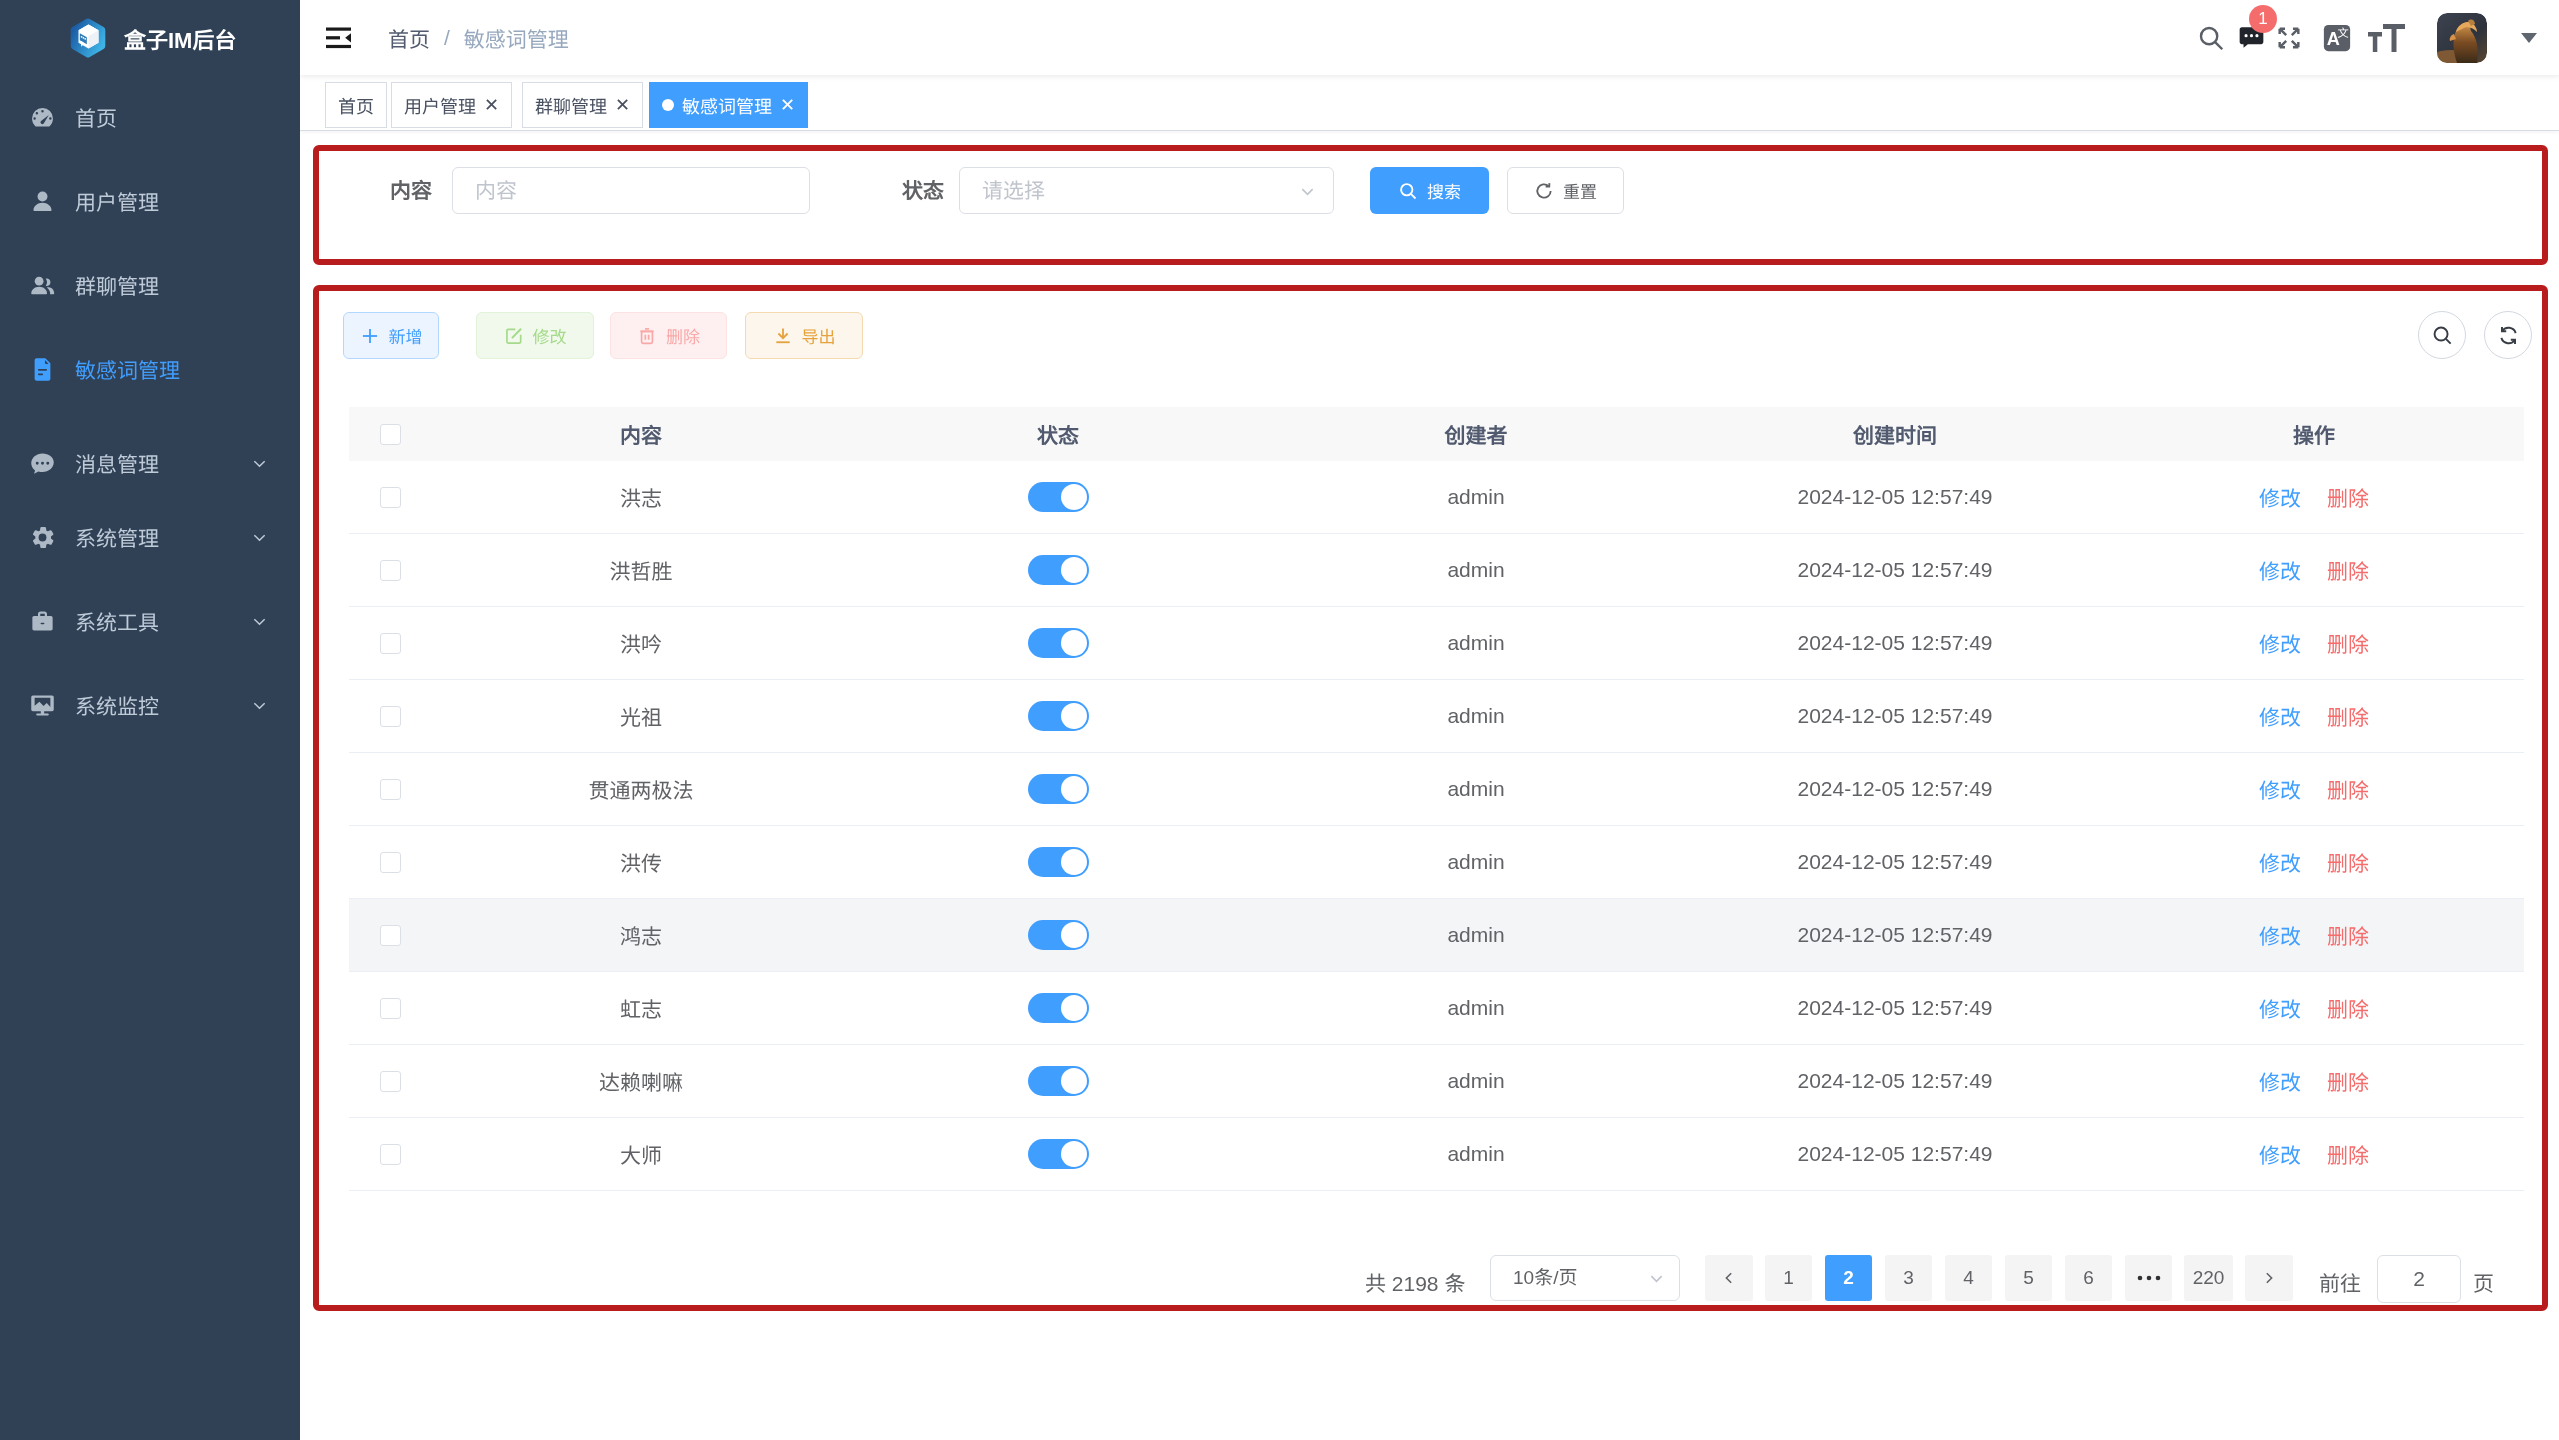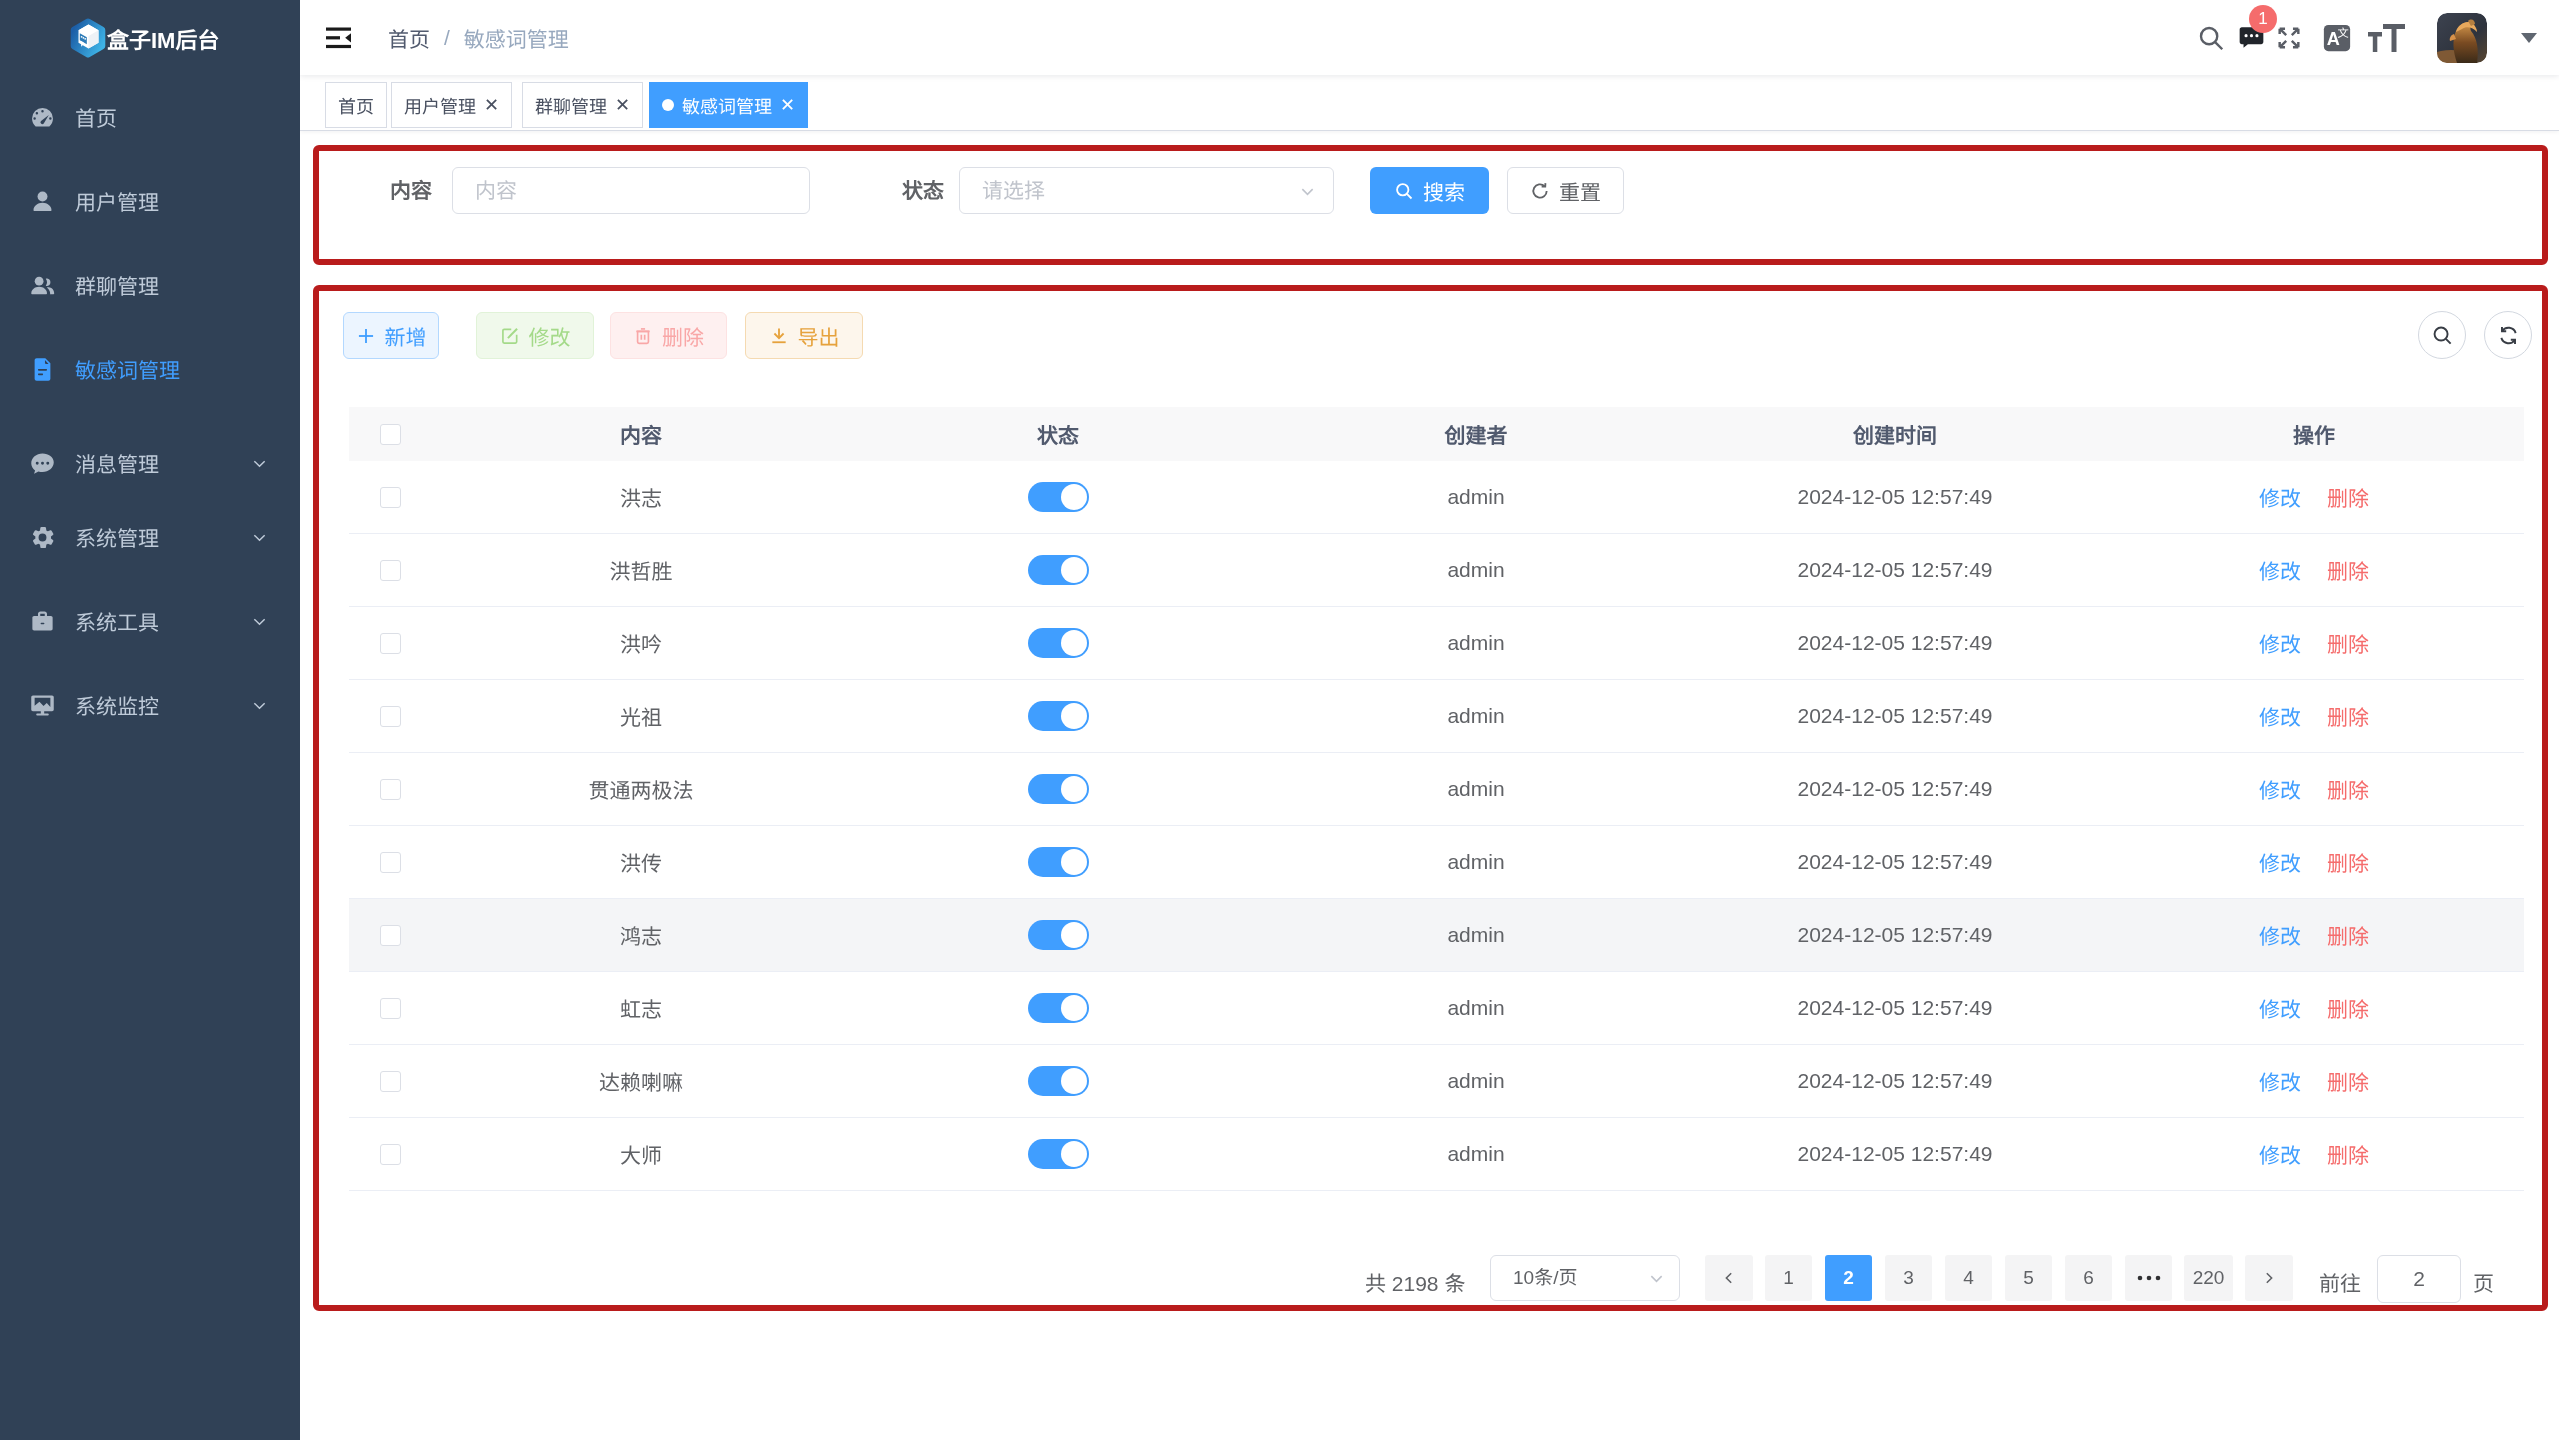--- a/index.html
+++ b/index.html
@@ -3,21 +3,21 @@
 <meta charset="utf-8">
 <title>盒子IM后台</title>
 <style>
   * { box-sizing: border-box; margin:0; padding:0; }
   html,body { width:2559px; height:1440px; overflow:hidden; background:#fff;
     font-family:"Liberation Sans", sans-serif; color:#606266; }
 
   
   #sidebar { position:fixed; left:0; top:0; width:300px; height:1440px; background:#304156; z-index:10; }
   #logo { height:75px; display:flex; align-items:center; padding-left:69px; }
-  #logo .title { color:#fff; font-weight:bold; font-size:22px; }
+  #logo .title { color:#fff; font-weight:bold; font-size:22px; margin-left:17px; }
   .menu-item { position:relative; height:84px; display:flex; align-items:center; color:#bfcbd9; font-size:21px; }
   .menu-item .mi { position:absolute; left:29px; width:27px; height:27px; }
   .menu-item .mt { position:absolute; left:75px; }
   .menu-item .arrow { position:absolute; right:33px; width:15px; height:15px; }
   .menu-item.active { color:#409eff; }
 
   
   #navbar { position:absolute; left:300px; top:0; width:2259px; height:75px; background:#fff;
      box-shadow:0 1px 6px rgba(0,21,41,.10); z-index:5; }
   #hamburger { position:absolute; left:26px; top:26px; }
@@ -40,21 +40,21 @@
   
   .card { position:absolute; background:#fff; border:6px solid #b91c1c; border-radius:6px; }
   #card1 { left:313px; top:145px; width:2235px; height:120px; }
   #card2 { left:313px; top:285px; width:2235px; height:1026px; }
 
   .flabel { position:absolute; font-size:21px; font-weight:bold; color:#606266; line-height:47px; }
   .finput { position:absolute; height:47px; border:1px solid #dcdfe6; border-radius:6px; background:#fff;
      font-size:21px; color:#c0c4cc; line-height:45px; padding-left:22px; }
   .chev { position:absolute; width:15px; height:15px; }
 
-  .btn { position:absolute; height:47px; border-radius:6px; font-size:21px; display:inline-flex;
+  .btn { position:absolute; height:47px; border-radius:6px; font-size:17px; display:inline-flex;
      align-items:center; justify-content:center; border:1px solid transparent; }
   .btn svg { margin-right:9px; }
 
   
   #tbl { position:absolute; left:30px; top:116px; width:2175px; font-size:21px; }
   .trow { position:relative; height:73px; border-bottom:1px solid #ebeef5; }
   .thead { position:relative; height:54px; background:#f8f8f9; color:#515a6e; font-weight:bold; }
   .cell { position:absolute; top:0; height:100%; display:flex; align-items:center; justify-content:center; }
   .cb { width:21px; height:21px; border:1.5px solid #dcdfe6; border-radius:3px; background:#fff; }
   .sw { position:relative; width:61px; height:30px; border-radius:15px; background:#409eff; }

